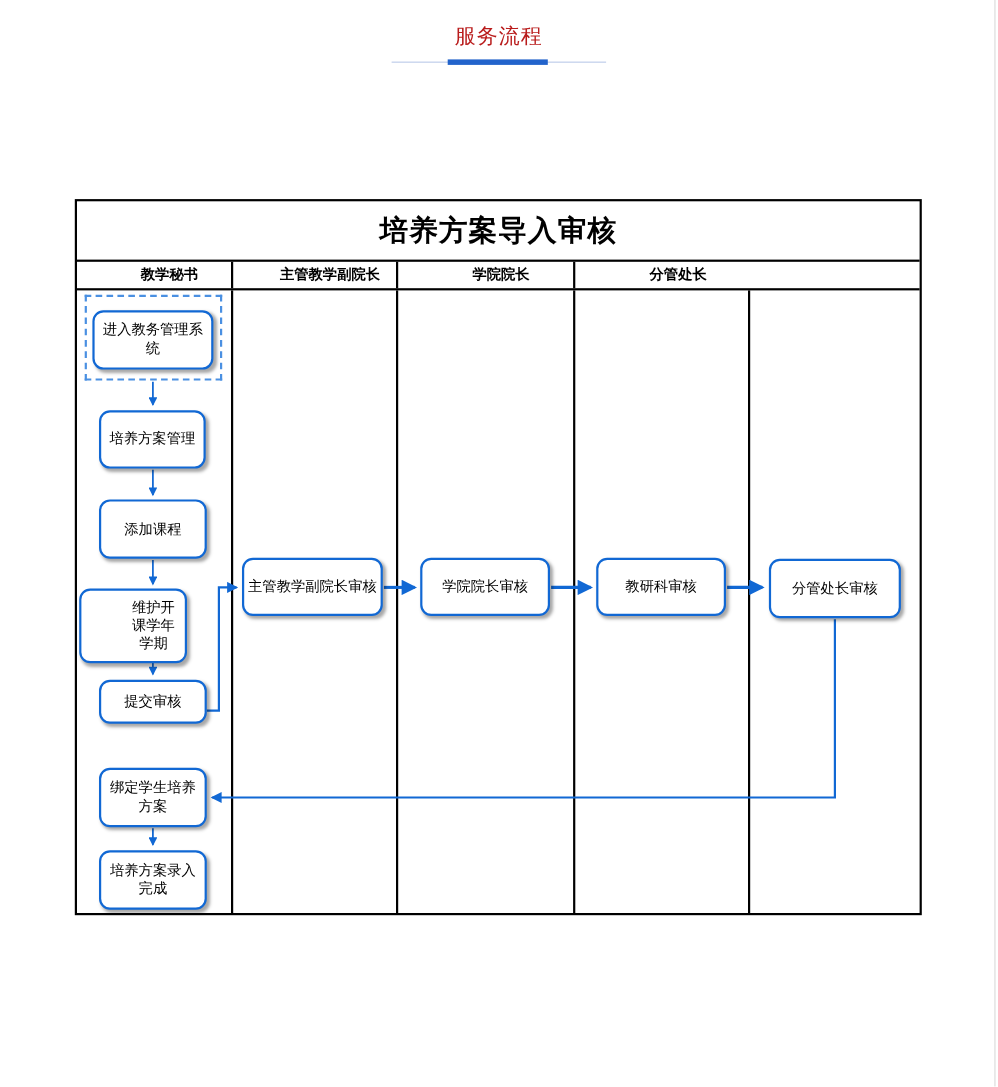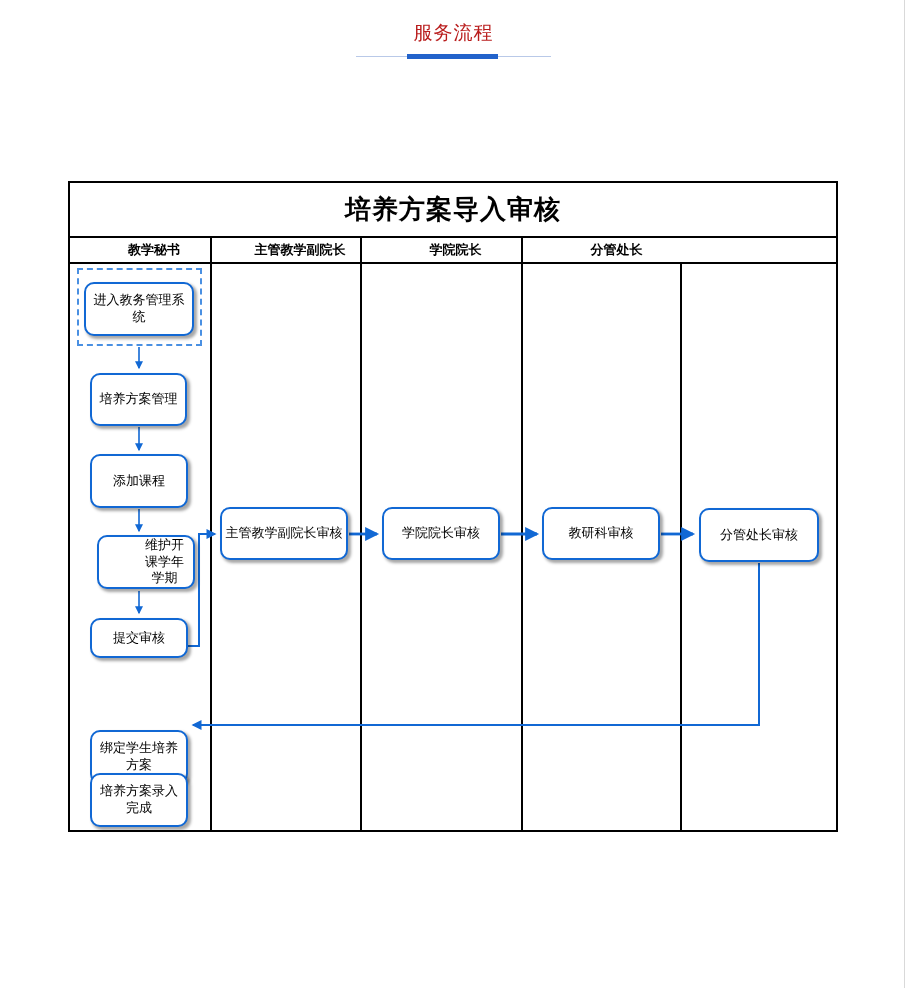--- a/index.html
+++ b/index.html
@@ -128,23 +128,23 @@
       <path d="M759,563 L759,725 L193,725" stroke-width="2" marker-end="url(#arrow)"></path>
       <path d="M139,753 L139,768" stroke-width="1.6" marker-end="url(#arrow)"></path>
     </g>
   </svg>
 
   <div class="selection-rect"></div>
 
   <div class="node" style="left:84px;  top:282px; width:110px; height:54px;text-align:center;">进入教务管理系统</div>
   <div class="node" style="left:90px;  top:373px; width:97px;  height:53px;">培养方案管理</div>
   <div class="node" style="left:90px;  top:454px; width:98px;  height:54px;">添加课程</div>
-  <div class="node" style="left:97px;  top:535px; width:98px;  height:54px;padding-left:40px;">维护开课学年学期</div>
+  <div class="node" style="left:72px;  top:535px; width:98px;  height:68px;padding-left:40px;">维护开课学年学期</div>
   <div class="node" style="left:90px;  top:618px; width:98px;  height:40px;">提交审核</div>
-  <div class="node" style="left:90px;  top:698px; width:98px;  height:54px;margin-top:32px;">绑定学生培养方案</div>
+  <div class="node" style="left:90px;  top:698px; width:98px;  height:54px;">绑定学生培养方案</div>
   <div class="node" style="left:90px;  top:773px; width:98px;  height:54px;">培养方案录入完成</div>
   <div class="node" style="left:220px; top:507px; width:128px; height:53px;">主管教学副院长审核</div>
   <div class="node" style="left:382px; top:507px; width:118px; height:53px;">学院院长审核</div>
   <div class="node" style="left:542px; top:507px; width:118px; height:53px;">教研科审核</div>
   <div class="node" style="left:699px; top:508px; width:120px; height:54px;text-align:right;">分管处长审核</div>
 
   <div class="page-right-edge"></div>
 </div>
 
 </body></html>

